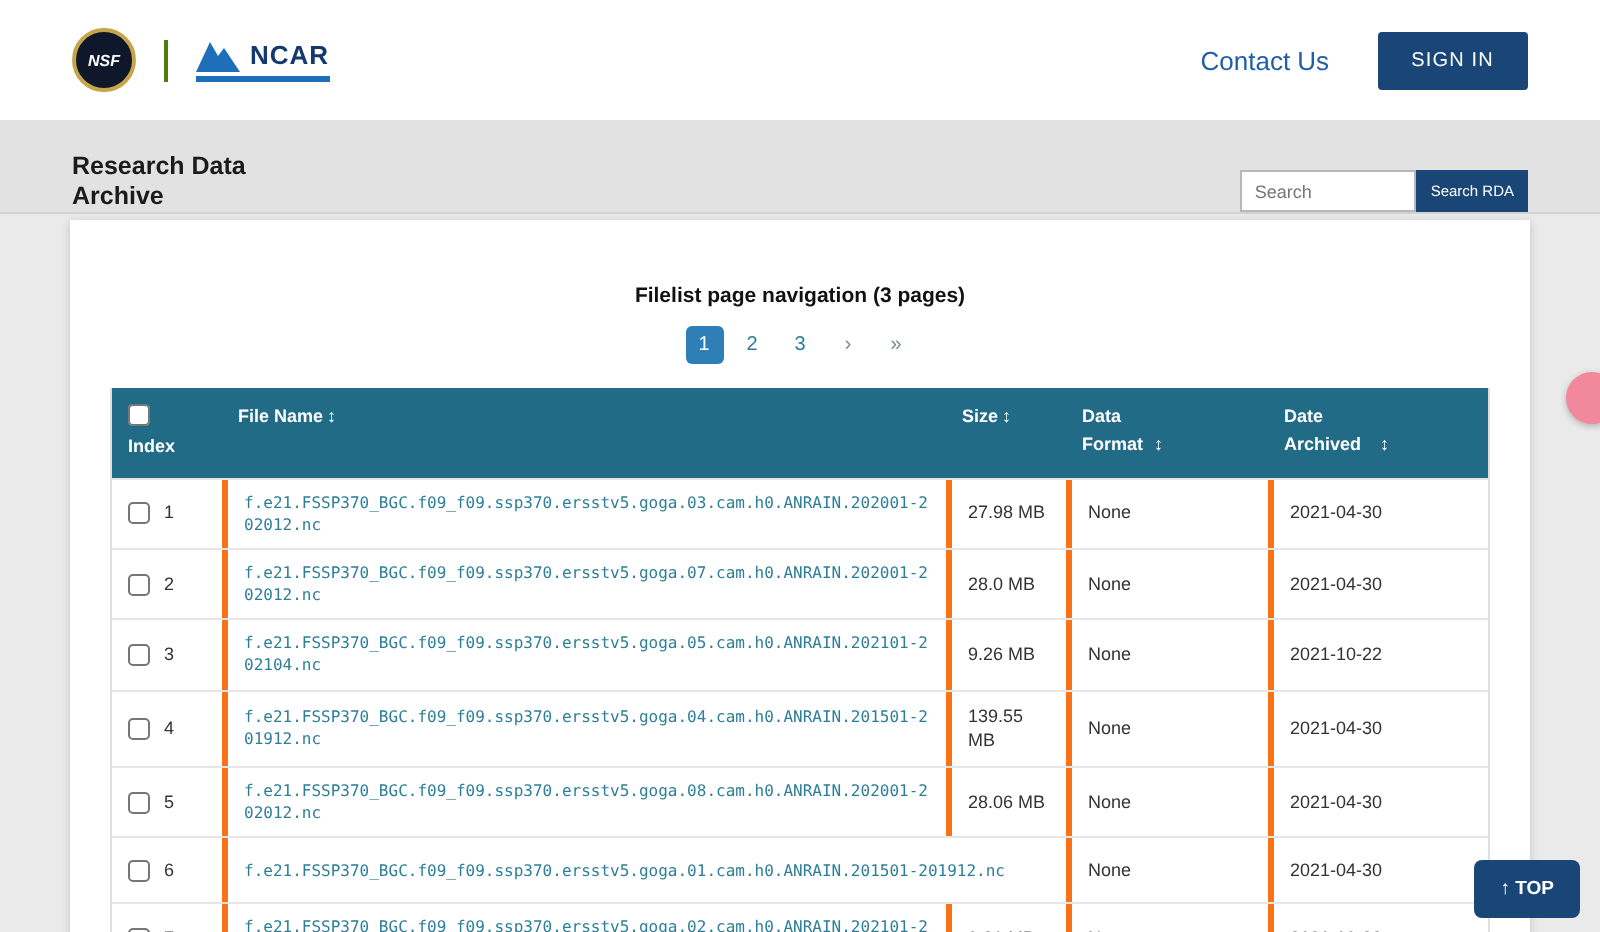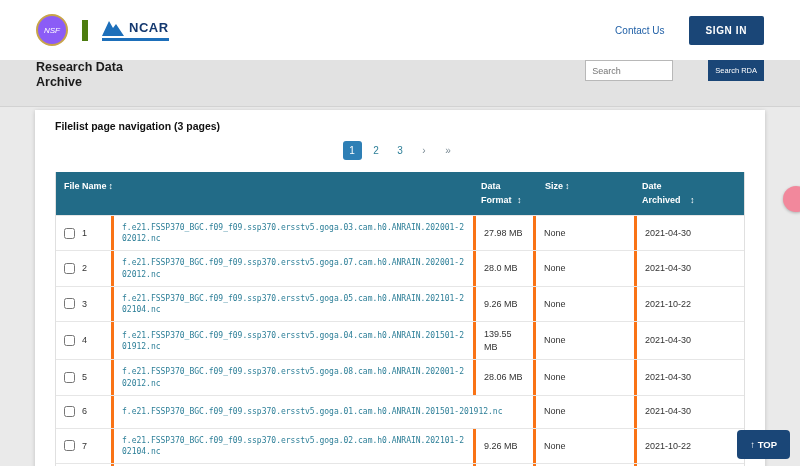--- a/index.html
+++ b/index.html
@@ -3,53 +3,53 @@
 <meta charset="utf-8">
 <style>
   * {margin:0; padding:0; box-sizing:border-box;}
   html,body {background:#9a9a9a;}
   .frame {width:800px; height:466px; position:relative; overflow:hidden; background:#eaeaea;
           font-family:"Liberation Sans", sans-serif; margin:0 auto;}
 
   
   .topbar {height:60px; background:#fff; display:flex; align-items:center; padding:0 36px;
            position:relative; z-index:3;}
-  .nsf-logo {width:32px; height:32px; border-radius:50%; background:#8b5cf6; border:2px solid #c8a44a;
-             color:#fff; font-size:8px; font-weight:normal; font-style:italic;
+  .nsf-logo {width:32px; height:32px; border-radius:50%; background:#0f172a; border:2px solid #c8a44a;
+             color:#fff; font-size:8px; font-weight:bold; font-style:italic;
              display:flex; align-items:center; justify-content:center; flex:none;}
-  .ncar-wrap {margin-left:14px; padding-left:14px; border-left:6px solid #4d7c0f;
+  .ncar-wrap {margin-left:14px; padding-left:14px; border-left:2px solid #4d7c0f;
               display:flex; flex-direction:column; gap:2px;}
   .ncar-row {display:flex; align-items:center; gap:5px;}
   .ncar-text {font-size:13px; font-weight:bold; color:#14386f; letter-spacing:.5px;}
   .ncar-bar {height:3px; background:#1d6fba; width:100%;}
   .top-right {margin-left:auto; display:flex; align-items:center; gap:24px;}
-  .contact {font-size:10px; color:#1f5fa6; cursor:pointer;}
-  .signin {background:#1a4677; color:#fff; font-size:10px; font-weight:bold; letter-spacing:.6px;
+  .contact {font-size:13px; color:#1f5fa6; cursor:pointer;}
+  .signin {background:#1a4677; color:#fff; font-size:10px; font-weight:normal; letter-spacing:.6px;
            padding:9px 17px; border:none; border-radius:2px; cursor:pointer;
            font-family:"Liberation Sans", sans-serif;}
 
   
   .navbar {height:47px; background:#e2e2e2; border-bottom:1px solid #d2d2d2; display:flex;
-           align-items:flex-start; padding:0 36px; position:relative; z-index:2;}
+           align-items:flex-end; padding:0 36px; position:relative; z-index:2;}
   .site-title {width:90px; font-size:12.5px; font-weight:bold; color:#1b1b1b; line-height:1.2;
                margin-right:24px;}
   .nav-items {display:flex; align-items:center;}
   .nav-item {font-size:10px; color:#2a2a2a; margin-right:24px; cursor:pointer; white-space:nowrap;}
   .nav-item .caret {font-size:8px; color:#444; margin-left:2px;}
   .search-wrap {margin-left:auto; display:flex; align-items:center;}
   .search-input {width:88px; height:21px; border:1px solid #b8b8b8; font-size:9px; padding:0 6px;
                  font-family:"Liberation Sans", sans-serif; background:#fff;}
   .search-btn {height:21px; background:#1a4677; color:#fff; border:none; font-size:7.5px;
-               padding:0 7px; cursor:pointer; font-family:"Liberation Sans", sans-serif;margin-left:35px;}
+               padding:0 7px; cursor:pointer; font-family:"Liberation Sans", sans-serif;}
 
   
   .content {position:absolute; top:108px; left:0; right:0; bottom:0;}
   .card {position:absolute; top:2px; left:35px; width:730px; bottom:-40px; background:#fff;
          box-shadow:0 1px 4px rgba(0,0,0,.18); padding:10px 20px;}
-  .pg-title {font-size:10.5px; font-weight:bold; color:#111; margin-top:0;}
+  .pg-title {text-align:center; font-size:10.5px; font-weight:bold; color:#111; margin-top:22px;}
   .pager {display:flex; justify-content:center; gap:5px; margin:9px 0 12px;}
   .page-btn {min-width:19px; height:19px; line-height:19px; text-align:center; font-size:10px;
              color:#2d7f98; border-radius:3px; cursor:pointer; padding:0 4px;}
   .page-btn.active {background:#2e7fb5; color:#fff;}
   .page-btn.navg {color:#7a8a94;}
 
   
   .table {border:1px solid #e0e0e0; border-top:none;}
   .thead {display:flex; background:#226b87; color:#fff;}
   .th {padding:8px; font-size:9px; font-weight:bold; line-height:1.5;}
@@ -117,28 +117,32 @@
       <div class="pager">
           <div class="page-btn active">1</div>
           <div class="page-btn">2</div>
           <div class="page-btn">3</div>
           <div class="page-btn navg">›</div>
           <div class="page-btn navg">»</div>
         </div>
 
       <div class="table">
         <div class="thead">
+          <div class="th col-index th-index">
+            <input type="checkbox" style="">
+            <span class="wrap">Index</span>
+          </div>
           <div class="th col-file">
             <span class="wrap">File Name</span><span class="sort">↕</span>
           </div>
+          <div class="th col-size">
+            <span class="wrap">Size</span><span class="sort">↕</span>
+          </div>
           <div class="th col-format th-format">
             <span class="wrap">Data Format</span><span class="sort">↕</span>
-          </div>
-          <div class="th col-size">
-            <span class="wrap">Size</span><span class="sort">↕</span>
           </div>
           <div class="th col-date th-date">
             <span class="wrap">Date Archived</span><span class="sort">↕</span>
           </div>
         </div>
         <div class="tbody">
   <div class="tr">
     <div class="td col-index">
       <input type="checkbox" class="row-cb" style="">
       <span>1</span>

